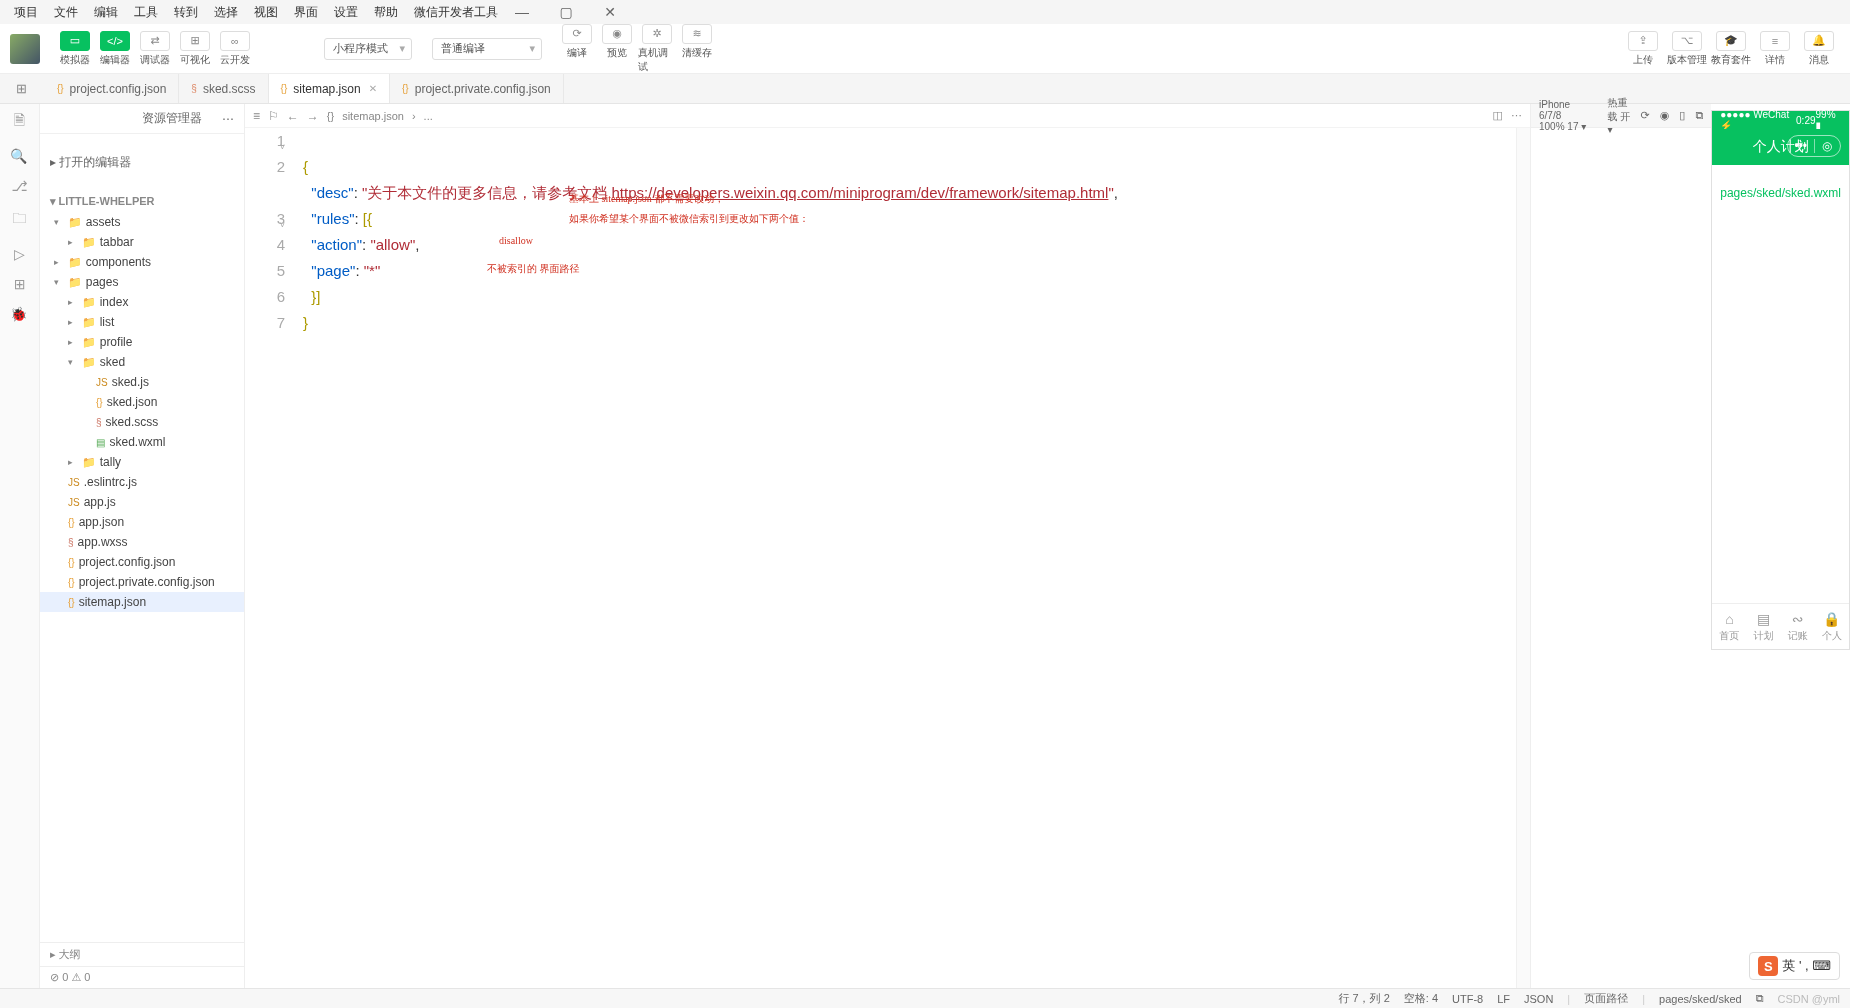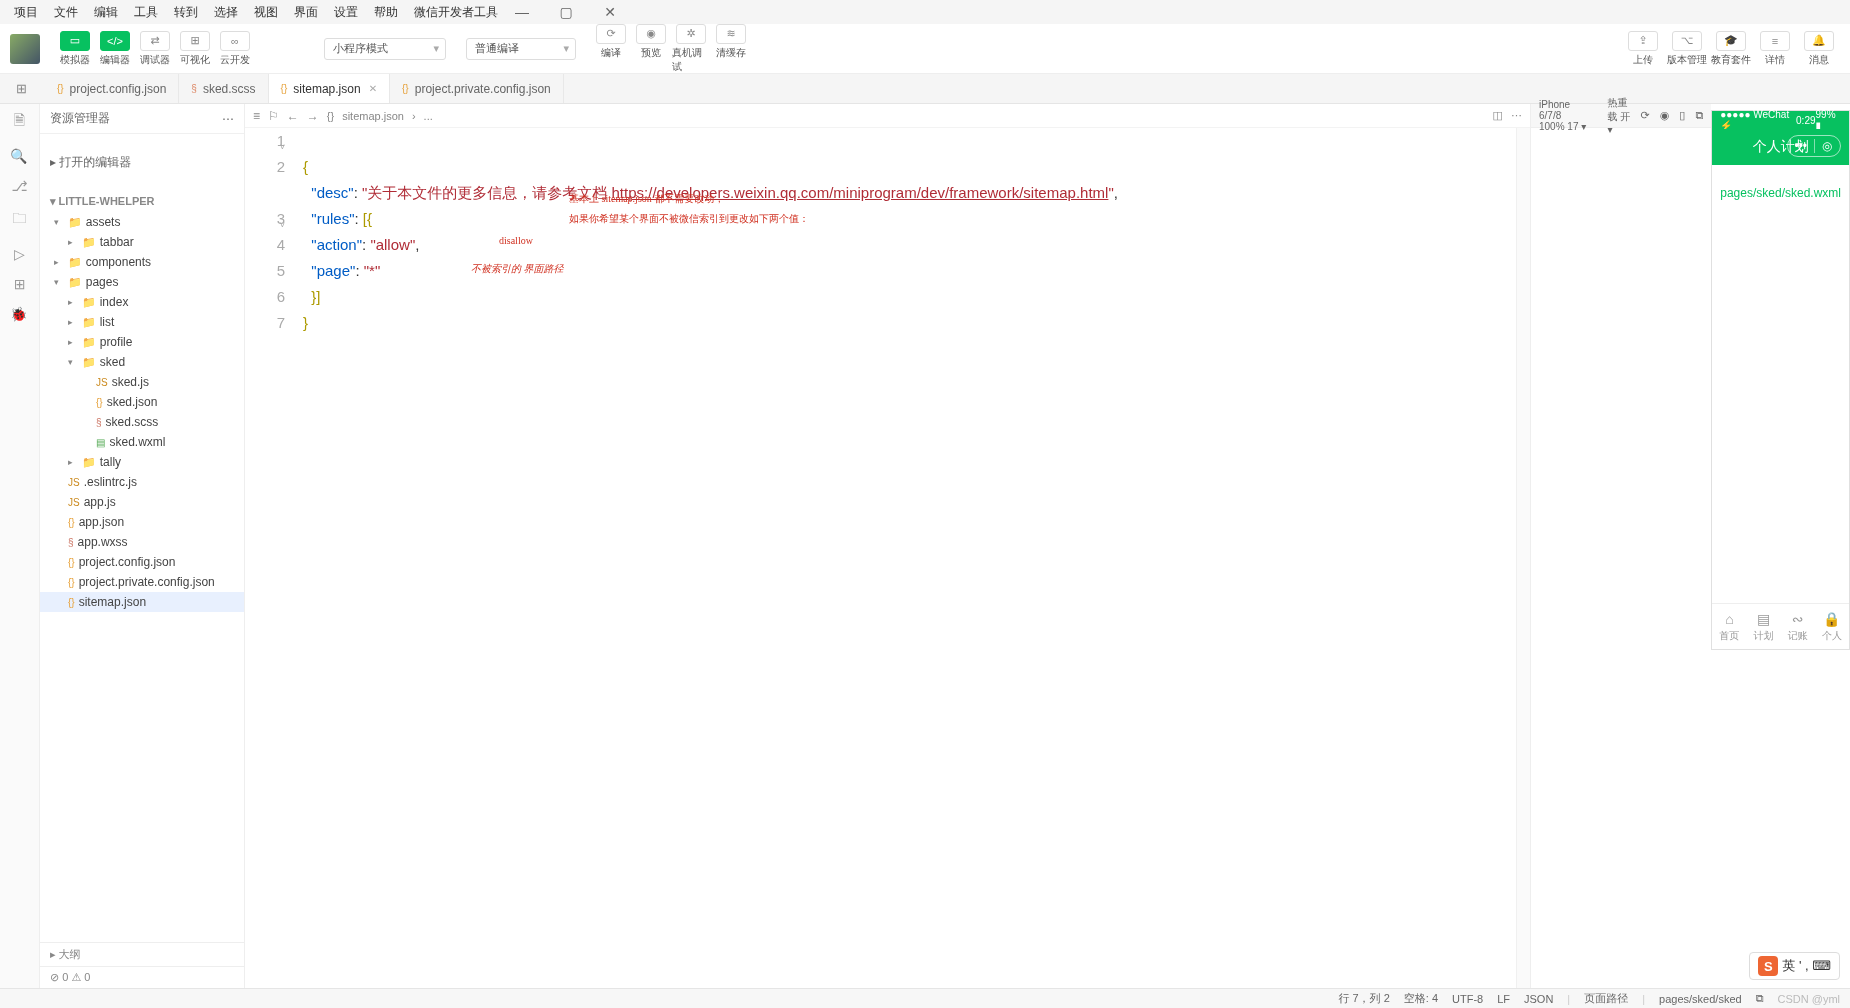--- a/index.html
+++ b/index.html
@@ -39,21 +39,21 @@
 .tab .close { color: #aaa; font-size: 10px; margin-left: 2px; }
 
 
 .body { display: flex; height: calc(100% - 24px - 50px - 30px - 20px); }
 
 
 .actbar { width: 40px; background: #fafafa; border-right: 1px solid #eee; display: flex; flex-direction: column; align-items: center; padding-top: 6px; gap: 14px; color: #999; font-size: 14px; }
 
 
 .explorer { width: 205px; background: #fff; border-right: 1px solid #eee; display: flex; flex-direction: column; font-size: 12px; color: #444; }
-.exp-head { padding: 6px 10px; color: #666; display: flex; justify-content: space-between; align-items: center; }
+.exp-head { padding: 6px 10px; color: #666; display: flex; justify-content: flex-end; align-items: center; gap: 20px; }
 .exp-sec { padding: 20px 10px; color: #666; border-top: 1px solid #f0f0f0; }
 .exp-proj { padding: 4px 10px; font-size: 11px; color: #888; font-weight: bold; }
 .tree { flex: 1; overflow: auto; }
 .tree-row { display: flex; align-items: center; height: 20px; padding-left: 10px; gap: 4px; }
 .tree-row.sel { background: #e8f0fe; }
 .tw { color: #888; font-size: 9px; width: 10px; display: inline-block; }
 .fi-folder { color: #e6a23c; font-size: 11px; }
 .fi-js { color: #cb8a1e; font-size: 10px; }
 .fi-json { color: #e6a23c; font-size: 10px; }
 .fi-scss { color: #c76; font-size: 10px; }
@@ -147,21 +147,21 @@
       <div class="tb-btn">
         <div class="ico">⊞</div>
         <span>可视化</span>
       </div>
       <div class="tb-btn">
         <div class="ico">∞</div>
         <span>云开发</span>
       </div>
     </div>
   <div class="tb-center">
-    <div class="tb-select" style="width:122px">小程序模式</div>
+    <div class="tb-select" style="width:88px">小程序模式</div>
     <div style="width:16px"></div>
     <div class="tb-select" style="width:110px">普通编译</div>
     <div style="width:12px"></div>
     <div class="tb-group" id="tb-center">
         <div class="tb-btn">
           <div class="ico">⟳</div>
           <span>编译</span>
         </div>
         <div class="tb-btn">
           <div class="ico">◉</div>
@@ -379,21 +379,21 @@
 <span class="br">{</span>
   <span class="k">"desc"</span><span class="p">: </span><span class="s"><span>"关于本文件的更多信息，请参考文档 </span><span class="lnk">https://developers.weixin.qq.com/miniprogram/dev/framework/sitemap.html</span><span>"</span></span><span class="p">,</span>
   <span class="k">"rules"</span><span class="p">: </span><span class="br">[{</span>
   <span class="k">"action"</span><span class="p">: </span><span class="s">"allow"</span><span class="p">,</span>
   <span class="k">"page"</span><span class="p">: </span><span class="s">"*"</span>
   <span class="br">}]</span>
 <span class="br">}</span>
         <div class="ann" style="left:270px; top:58px;">基本上 sitemap.json 都不需要改动，</div>
         <div class="ann" style="left:270px; top:78px;">如果你希望某个界面不被微信索引到更改如下两个值：</div>
         <div class="ann" style="left:200px; top:100px;">disallow</div>
-        <div class="ann" style="left:172px; top:128px;font-style:italic;">不被索引的 界面路径</div>
+        <div class="ann" style="left:188px; top:128px;">不被索引的 界面路径</div>
       </div>
       <div class="minimap"></div>
     </div>
   </div>
 
   <div class="preview-col">
     <div class="pv-head">
       <span class="pill">iPhone 6/7/8 100% 17 ▾</span>
       <span class="mid"></span>
       <span class="pill">热重载 开 ▾</span>

